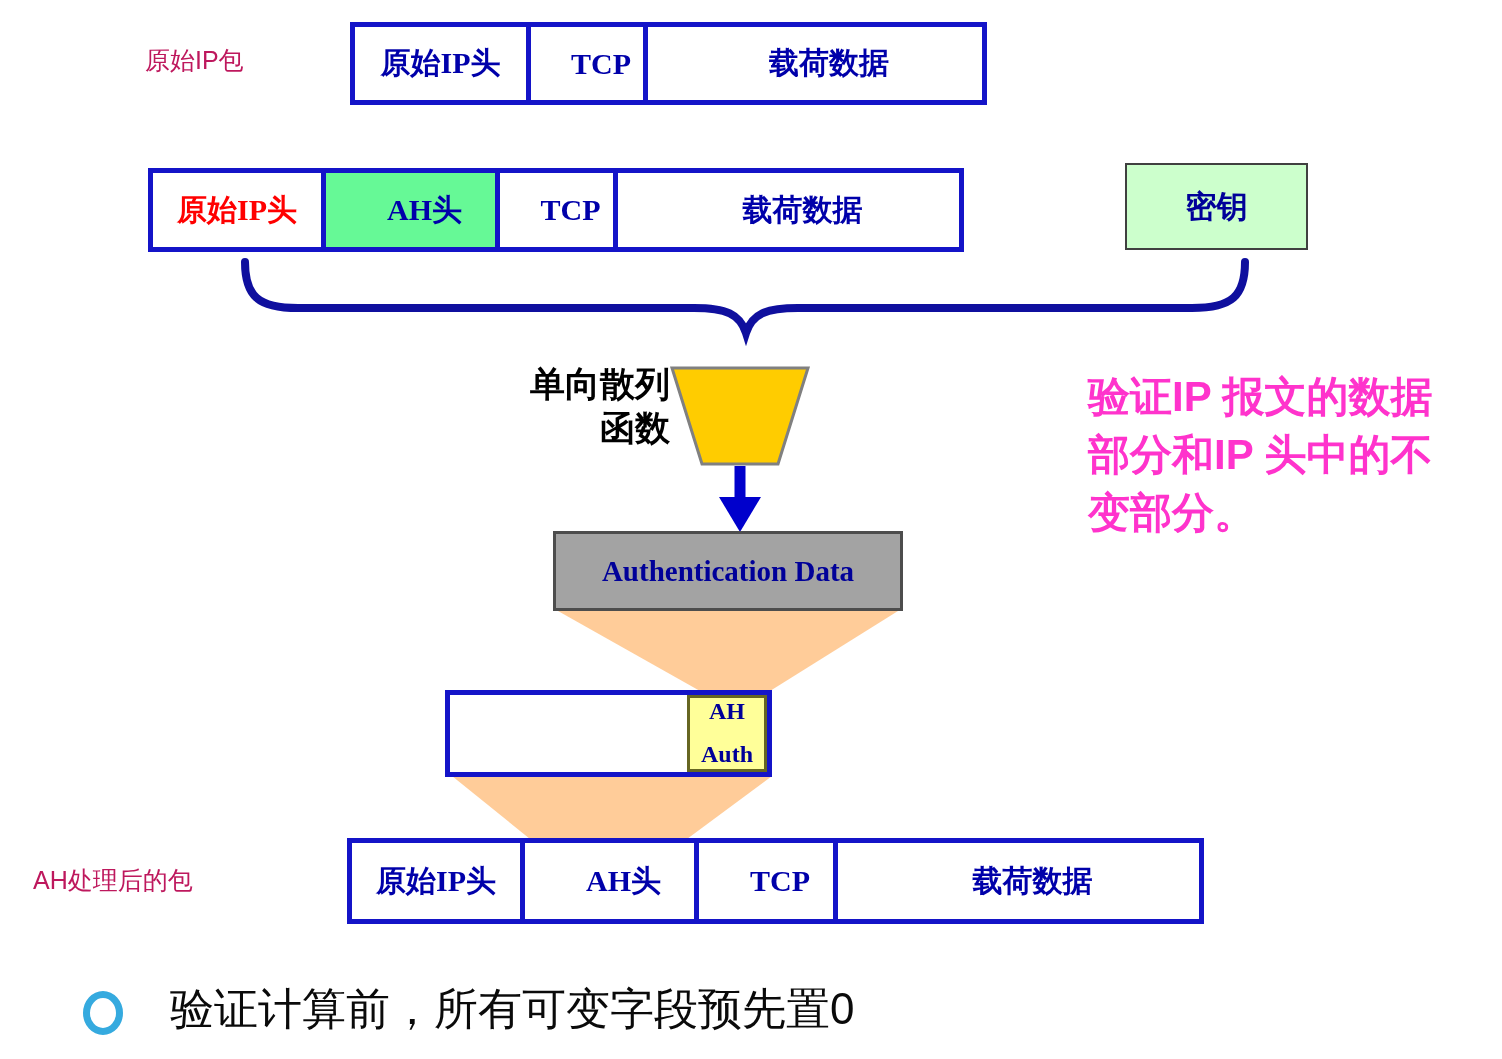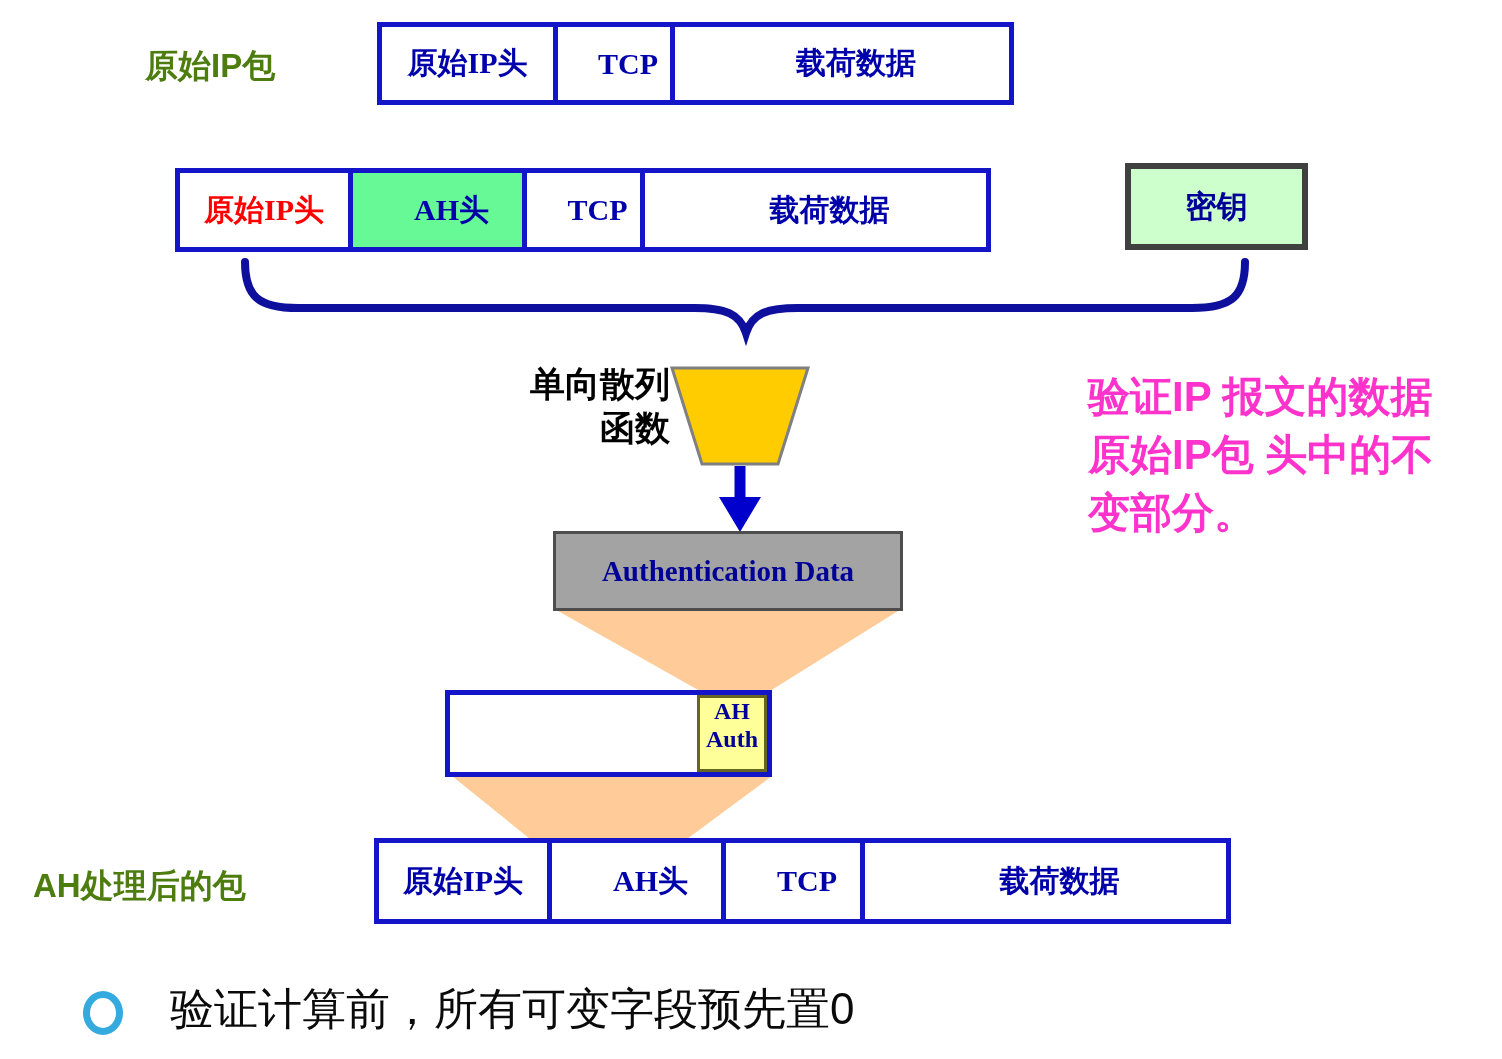--- a/index.html
+++ b/index.html
@@ -5,48 +5,48 @@
   html,body{margin:0;padding:0;background:#ffffff;}
   #stage{
     position:relative;width:1502px;height:1059px;background:#ffffff;overflow:hidden;
     font-family:"Liberation Sans",sans-serif;
   }
   
   .pkt-row{position:absolute;display:flex;z-index:2;}
   .cell{
     box-sizing:border-box;border:5px solid #1414c8;background:#ffffff;
     display:flex;align-items:center;justify-content:center;
-    font-family:"Liberation Serif",serif;font-weight:bold;font-size:30px;color:#0000aa;margin-left:27px;
+    font-family:"Liberation Serif",serif;font-weight:bold;font-size:30px;color:#0000aa;
   }
   .cell + .cell{margin-left:-5px;padding-left:28px;}
   .cell.red-text{color:#ff0000;}
   .cell.green-bg{background:#66f996;}
   #row1{left:350px;top:22px;height:83px;}
   #row1 .c0{width:181px;}
   #row1 .c1{width:122px;}
   #row1 .c2{width:344px;}
   #row2{left:148px;top:168px;height:84px;}
   #row2 .c0{width:178px;}
   #row2 .c1{width:179px;}
   #row2 .c2{width:123px;}
   #row2 .c3{width:351px;}
   #row4{left:347px;top:838px;height:86px;}
   #row4 .c0{width:178px;}
   #row4 .c1{width:179px;}
   #row4 .c2{width:144px;}
   #row4 .c3{width:371px;}
   #key-box{
     position:absolute;left:1125px;top:163px;width:183px;height:87px;z-index:2;
-    box-sizing:border-box;border:6px solid #404040;background:#ccffcc;
+    box-sizing:border-box;border:2px solid #404040;background:#ccffcc;
     display:flex;align-items:center;justify-content:center;
     font-family:"Liberation Serif",serif;font-weight:bold;font-size:31px;color:#000099;
   }
   
   .row-label{
-    position:absolute;z-index:2;color:#4d7c0f;font-weight:bold;font-size:33px;
+    position:absolute;z-index:2;color:#be185d;font-weight:normal;font-size:25px;
     font-family:"Liberation Sans",sans-serif;white-space:nowrap;
   }
   #row1-label{left:145px;top:44px;}
   #row4-label{left:33px;top:864px;}
   
   #hash-label{
     position:absolute;left:480px;top:362px;width:190px;z-index:2;text-align:right;
     color:#000000;font-weight:bold;font-size:35px;line-height:1.26;
     font-family:"Liberation Sans",sans-serif;
   }
@@ -56,23 +56,23 @@
     box-sizing:border-box;border:3px solid #4d4d4d;background:#a3a3a3;
     display:flex;align-items:center;justify-content:center;
     font-family:"Liberation Serif",serif;font-weight:bold;font-size:29px;color:#000099;
   }
   
   #row3{
     position:absolute;left:445px;top:690px;width:327px;height:87px;z-index:2;
     box-sizing:border-box;border:5px solid #1414c8;background:#ffffff;
   }
   #ah-auth-box{
-    position:absolute;right:0;top:0;bottom:0;width:70px;
+    position:absolute;right:0;top:0;bottom:0;width:80px;
     box-sizing:border-box;border:3px solid #666622;background:#ffff99;
-    display:flex;flex-direction:column;align-items:center;justify-content:flex-start;
+    display:flex;flex-direction:column;align-items:center;justify-content:space-between;
     font-family:"Liberation Serif",serif;font-weight:bold;font-size:24px;
     line-height:1.15;color:#000099;
   }
   
   #side-note{
     position:absolute;left:1088px;top:368px;width:414px;z-index:2;
     color:#ff33cc;font-weight:bold;font-size:42px;line-height:1.38;
     font-family:"Liberation Sans",sans-serif;white-space:nowrap;
   }
   
@@ -139,20 +139,20 @@
   <div class="row-label" id="row4-label">AH处理后的包</div>
   <div class="pkt-row" id="row4">
     <div class="cell c0">原始IP头</div>
     <div class="cell c1">AH头</div>
     <div class="cell c2">TCP</div>
     <div class="cell c3">载荷数据</div>
   </div>
 
   <div id="side-note">
     <div>验证IP 报文的数据</div>
-    <div>原始IP包 头中的不</div>
+    <div>部分和IP 头中的不</div>
     <div>变部分。</div>
   </div>
 
   <div id="bullet-ring"></div>
   <div id="bullet-text">验证计算前，所有可变字段预先置0</div>
 
 </div>
 
 </body></html>

